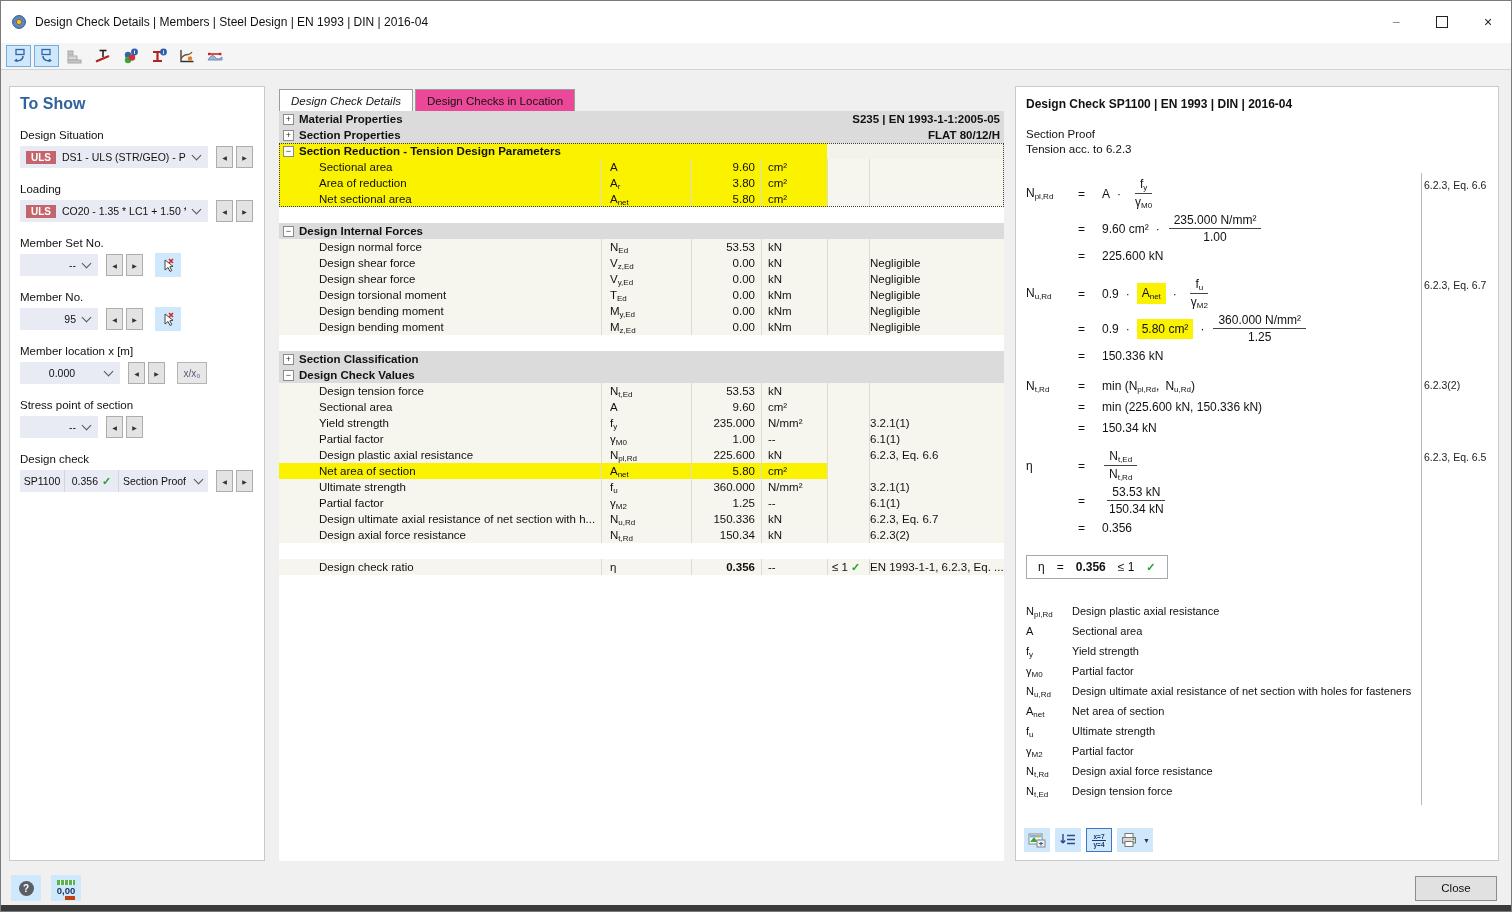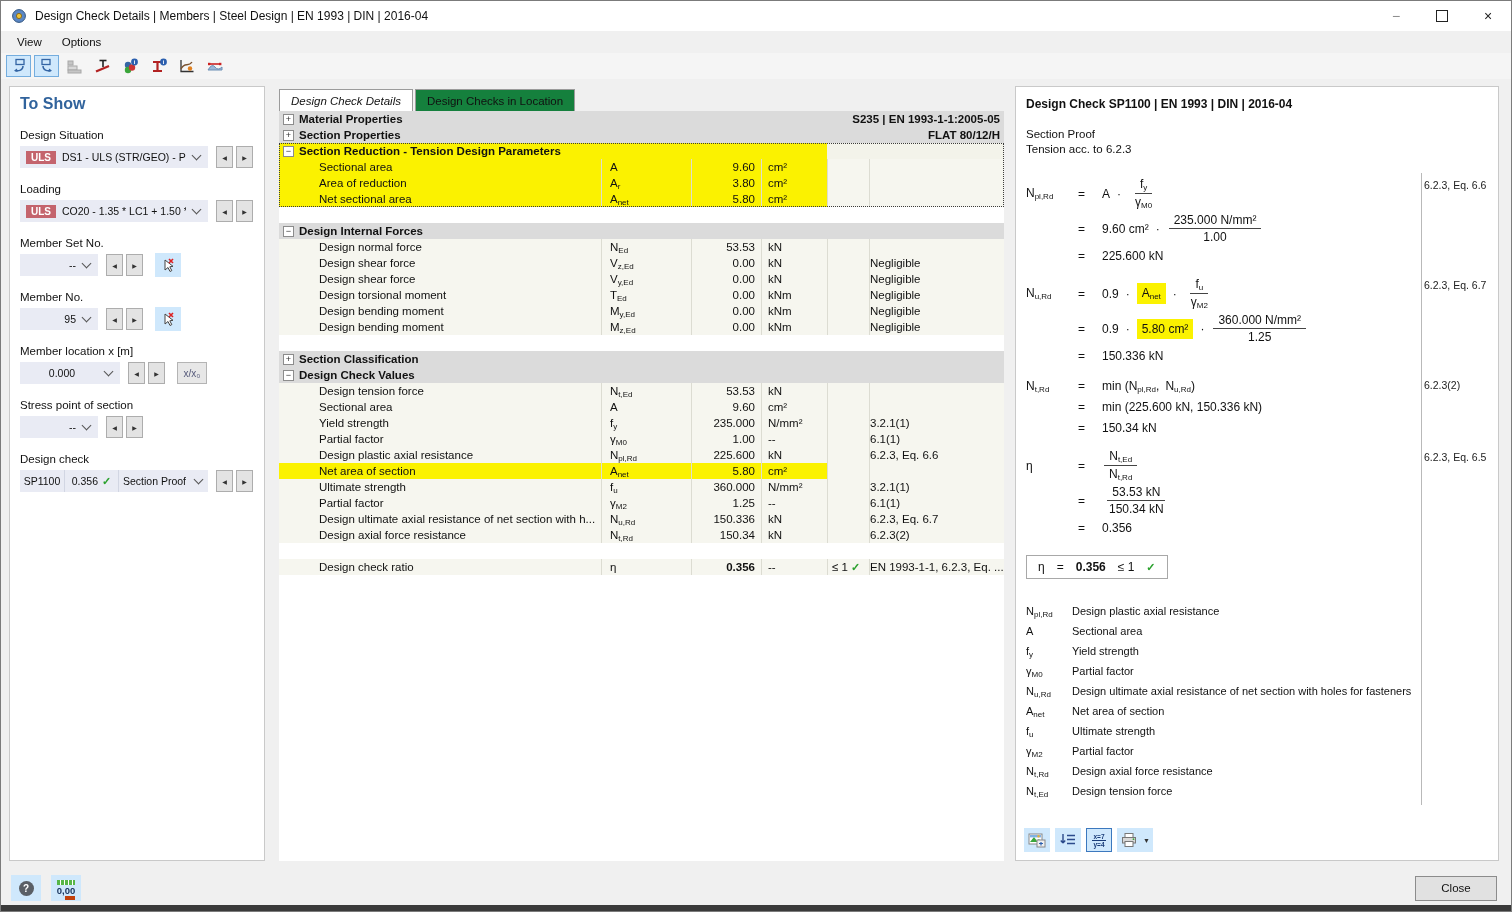--- a/index.html
+++ b/index.html
@@ -1,20 +1,20 @@
 <!DOCTYPE html>
 <html><head>
 <meta charset="utf-8">
 <style>
   html,body{margin:0;padding:0;background:#5a5a5a;}
   .win{position:relative;width:1512px;height:912px;background:#F0F0F0;
     font-family:"Liberation Sans",sans-serif;color:#111;border:1px solid #7b7b7b;
     box-sizing:border-box;overflow:hidden;}
   
-  .titlebar{height:30px;background:#fff;display:flex;align-items:center;padding-left:10px;}
+  .titlebar{height:42px;background:#fff;display:flex;align-items:center;padding-left:10px;}
   .app-icon{width:16px;height:16px;flex:none;}
   .title{font-size:12px;margin-left:8px;}
   .wbtns{margin-left:auto;display:flex;height:30px;}
   .wbtn{width:46px;display:flex;align-items:center;justify-content:center;font-size:14px;color:#222;}
   .wbtn.min{color:#8a8a8a;}
   .maxsq{width:10px;height:10px;border:1px solid #222;display:inline-block;}
   
   .menubar{height:22px;display:flex;align-items:center;padding-left:6px;font-size:11.5px;background:#F0F0F0;}
   .menu-item{padding:3px 10px;}
   .toolbar{height:26px;background:#F5F5F5;border-bottom:1px solid #D4D4D4;display:flex;align-items:center;padding-left:5px;gap:3px;}
@@ -53,21 +53,21 @@
     margin-left:12px;font-size:10px;color:#55597a;display:flex;align-items:center;justify-content:center;text-align:right;}
   .dcseg{background:var(--field,#E9EBF4);height:22px;display:flex;align-items:center;
     justify-content:center;font-size:10.5px;box-sizing:border-box;}
   .seg-code{width:44px;}
   .seg-ratio{width:54px;border-left:1px solid #D2D6E3;gap:4px;}
   .seg-proof{width:90px;border-left:1px solid #D2D6E3;justify-content:flex-start;padding:0 4px;}
   .ck{color:var(--green,#2BA12E);font-weight:bold;font-size:11px;}
   
   .tabs{display:flex;height:22px;margin-top:10px;align-items:flex-end;}
   .tab{height:22px;display:flex;align-items:center;padding:0 11px;font-size:11.5px;
-    border:1px solid #9B9B9B;border-bottom:none;background:#15803d;margin-right:2px;box-sizing:border-box;}
+    border:1px solid #9B9B9B;border-bottom:none;background:#ec4899;margin-right:2px;box-sizing:border-box;}
   .tab.active{background:#fff;font-style:italic;}
   .table-wrap{background:#fff;height:750px;overflow:hidden;}
   .trow{display:flex;height:16px;line-height:16px;font-size:11.5px;align-items:center;}
   .trow.header{background:var(--hdr,#DBDBDB);}
   .hlabel{font-weight:bold;white-space:nowrap;overflow:hidden;}
   .hright{margin-left:auto;padding-right:4px;font-weight:bold;white-space:nowrap;}
   .expand{width:11px;height:11px;flex:none;margin:0 5px 0 4px;border:1px solid #8C8C8C;background:#fff;
     font-size:9px;line-height:9px;text-align:center;color:#333;box-sizing:border-box;}
   .section.selected{outline:1px dotted #3c3c3c;outline-offset:-1px;}
   .trow.header.sel-hl{background:linear-gradient(to right,var(--hl,#FBF200) 0,var(--hl,#FBF200) 548px,#F3F3EA 548px);}
@@ -143,24 +143,20 @@
         </div>
       <div class="wbtn">
           <span class="maxsq"></span>
         </div>
       <div class="wbtn">
           <span>×</span>
         </div>
     </div>
   </div>
 
-  <div class="menubar">
-    <span class="menu-item">View</span>
-    <span class="menu-item">Options</span>
-  </div>
 
   <div class="toolbar">
     <div class="tbtn active">
       <svg width="18" height="16" viewBox="0 0 18 16">
           <rect x="6" y="1.5" width="8" height="5" fill="none" stroke="#3465A4" stroke-width="1.3"></rect>
           <path d="M13 8 C13 12 9 13.5 5 12.5" fill="none" stroke="#3465A4" stroke-width="1.5"></path>
           <path d="M7 10.5 L4 12.8 L7.5 14" fill="#3465A4"></path>
         </svg>
     </div>
     <div class="tbtn active">

